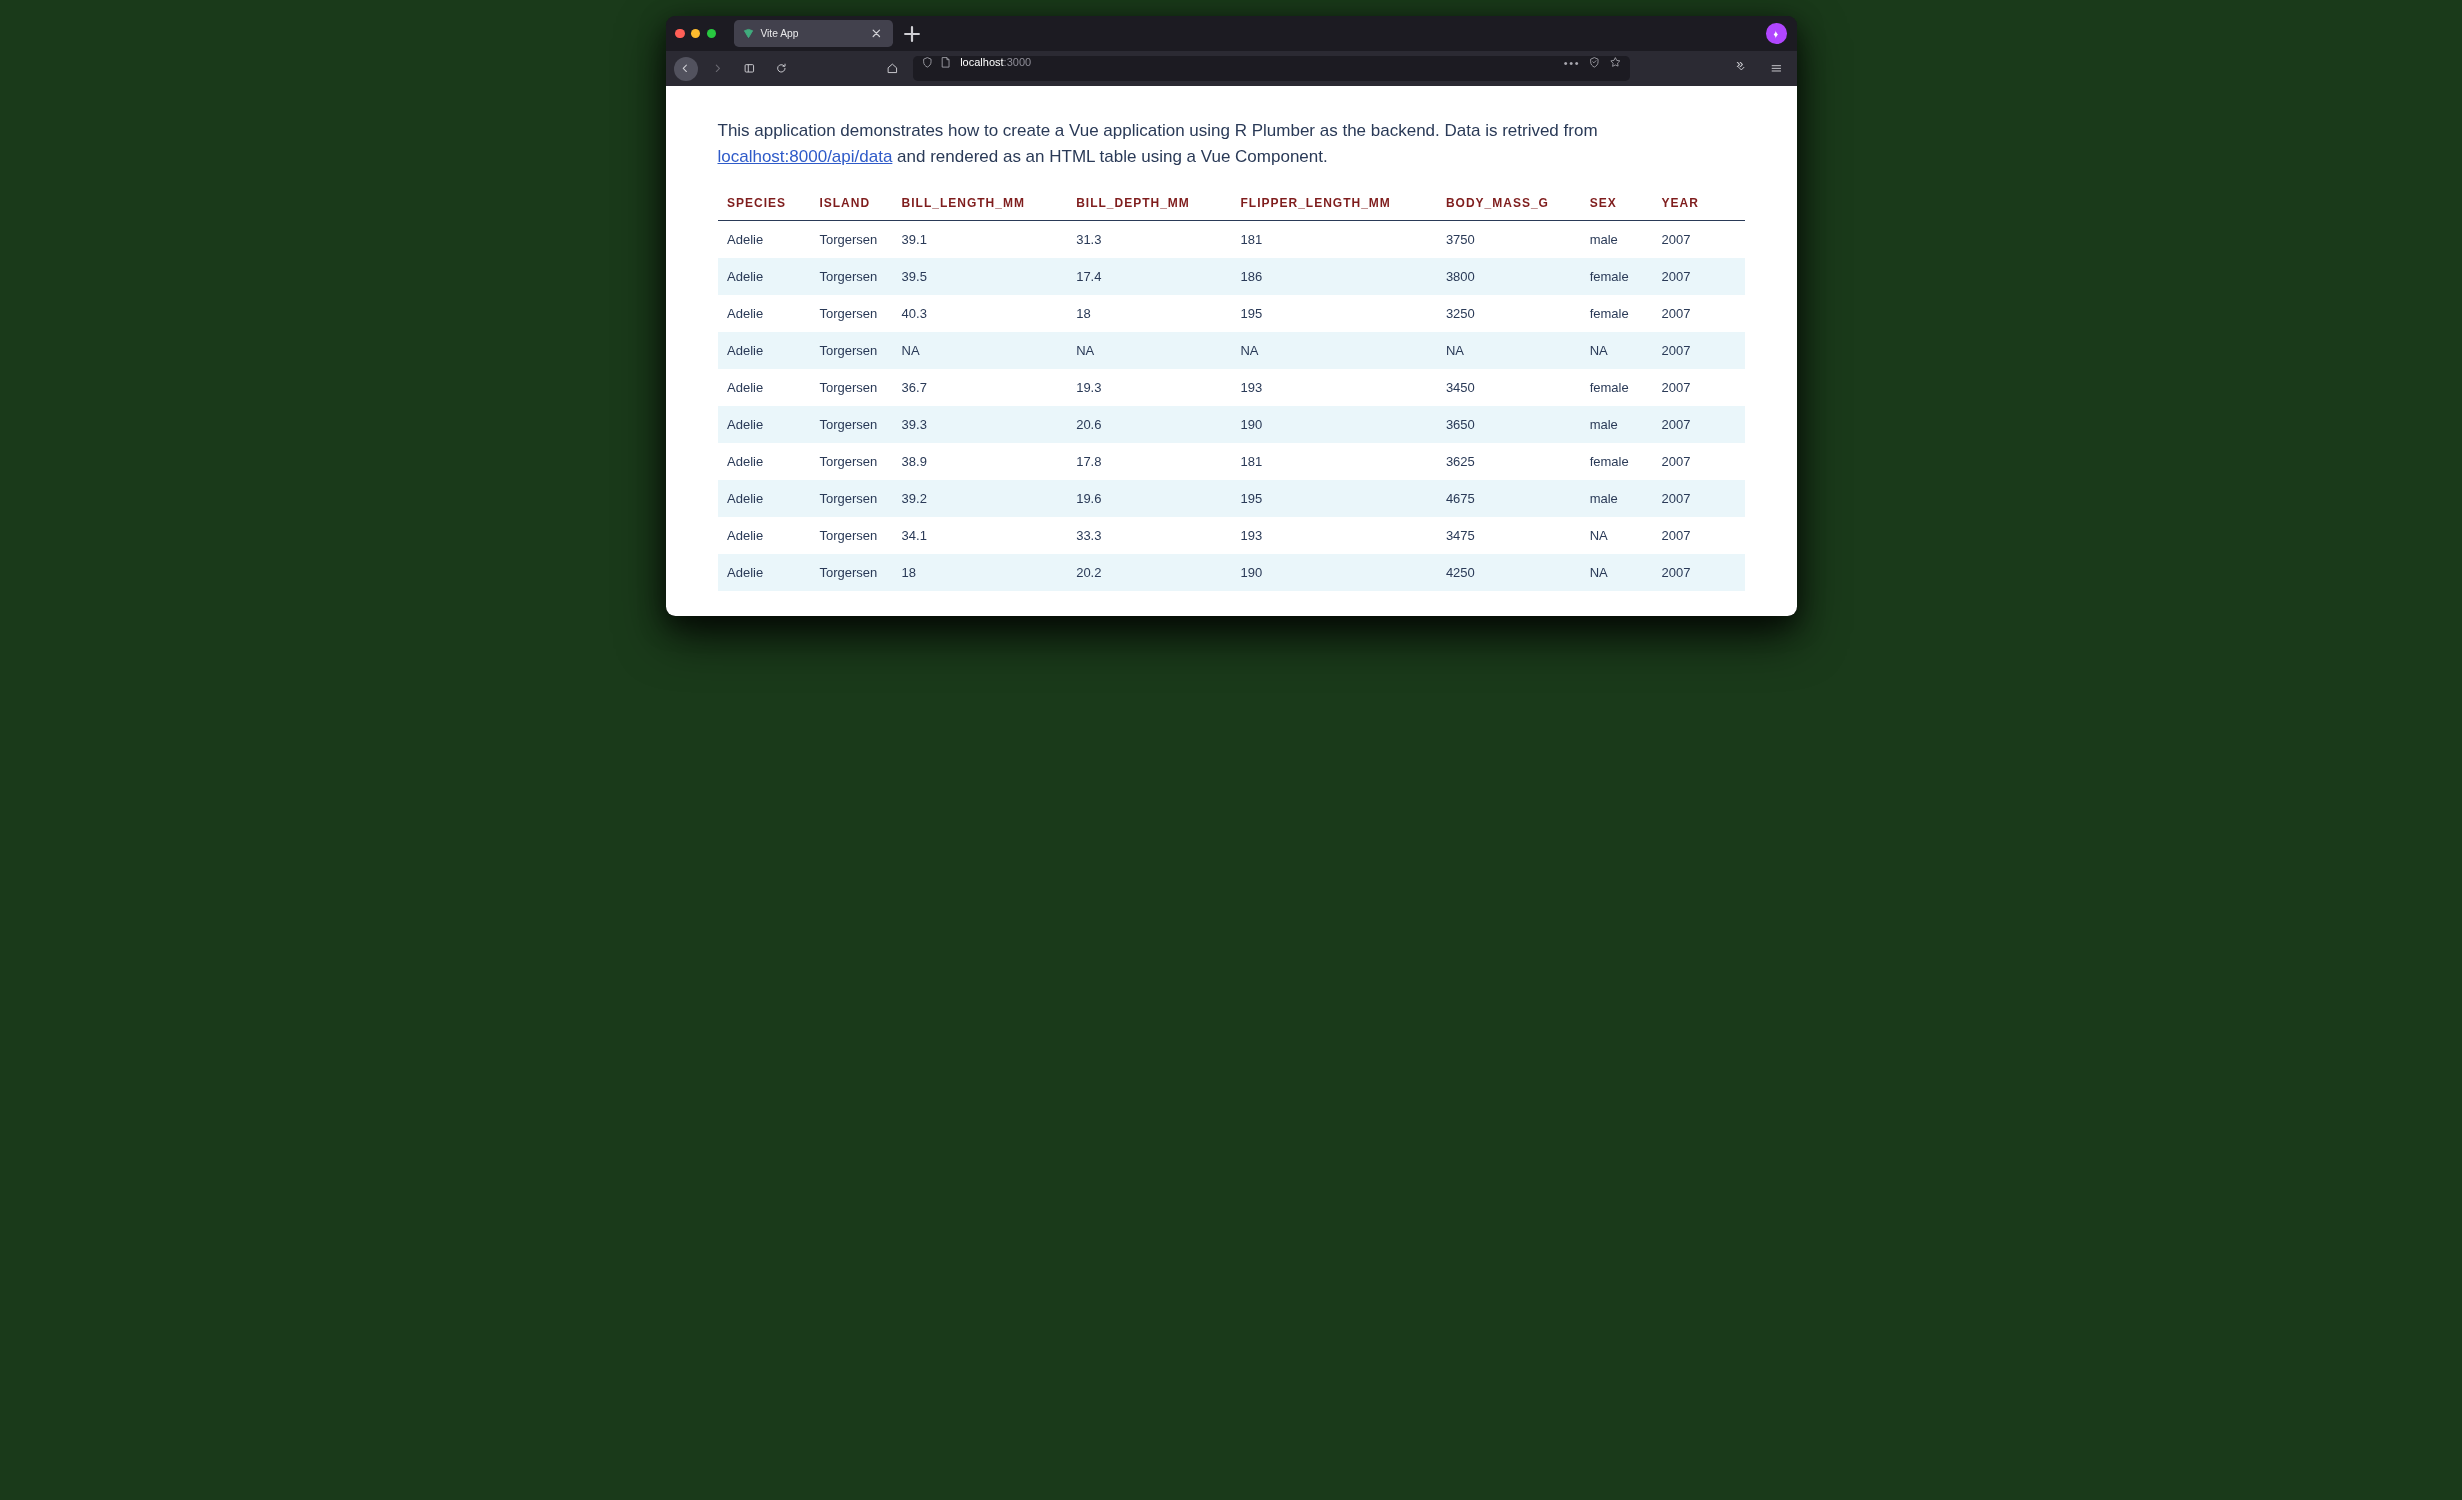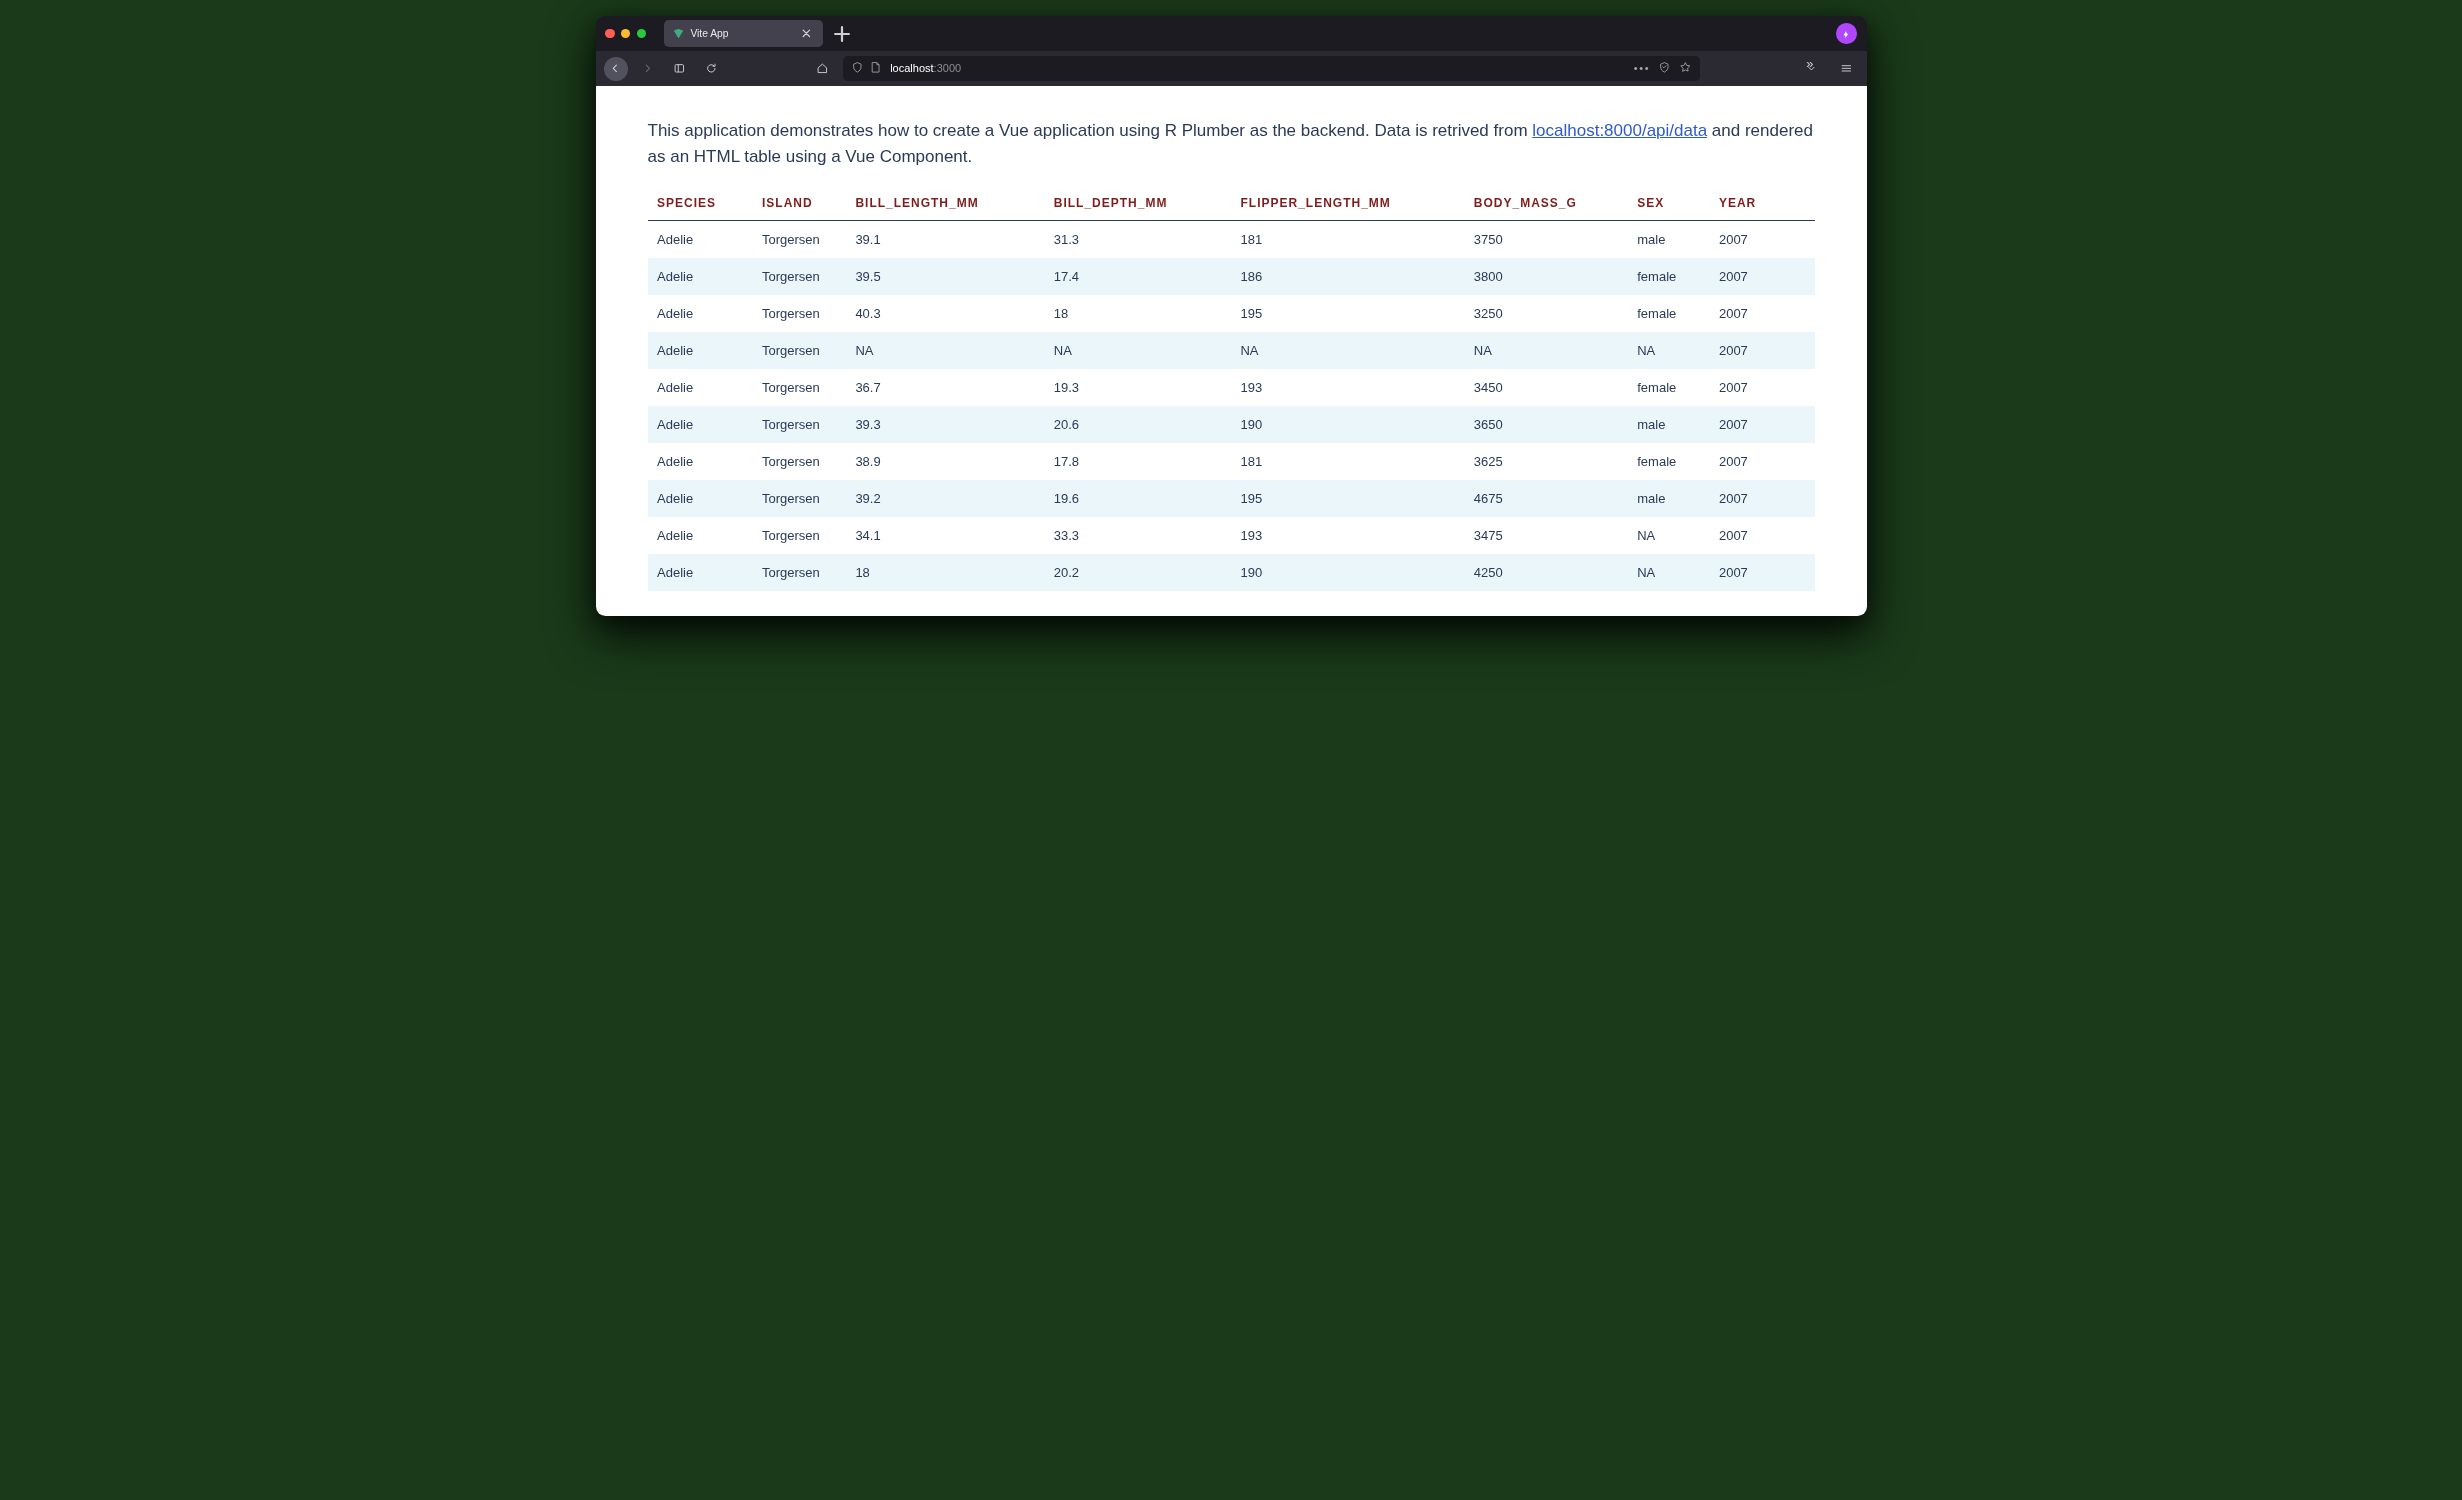--- a/index.html
+++ b/index.html
@@ -6,21 +6,21 @@
   body {
     font-family: -apple-system, BlinkMacSystemFont, "Segoe UI", Helvetica, Arial, sans-serif;
     background: #1a3a1a;
     display: flex;
     align-items: flex-start;
     justify-content: center;
     min-height: 100vh;
     padding: 16px 0;
   }
   .window {
-    width: 1271px;
+    width: 1131px;
     background: #1c1b22;
     border-radius: 9.5px;
     overflow: hidden;
     box-shadow: 0 20px 48px rgba(0,0,0,0.75), 0 8px 24px rgba(0,0,0,0.5);
   }
   
   .titlebar {
     background: #1c1b22;
     display: flex;
     align-items: center;
@@ -75,21 +75,21 @@
   }
   .icon-btn.disabled { color: #6b6a73; cursor: default; }
   .icon-btn.circle { background: #52525e; border-radius: 50%; color:#cfcfd4; }
   .icon-btn svg { width: 12.7px; height: 12.7px; }
   .addr {
     flex: 1;
     background: #1c1b22;
     border-radius: 4.8px;
     height: 25.4px;
     display: flex;
-    align-items: center;
+    align-items: flex-start;
     gap: 8px;
     padding: 0 8px;
     color: #cfcfd4;
     font-size: 11px;
   }
   .addr .left-ics { display:flex; align-items:center; gap:6.3px; color:#a9a8b0; }
   .addr .url { display:flex; align-items:baseline; gap:0; }
   .addr .url .host { color:#ffffff; }
   .addr .url .port { color:#8e8d97; }
   .addr .right-ics { margin-left:auto; display:flex; align-items:center; gap:8px; color:#a9a8b0; }

